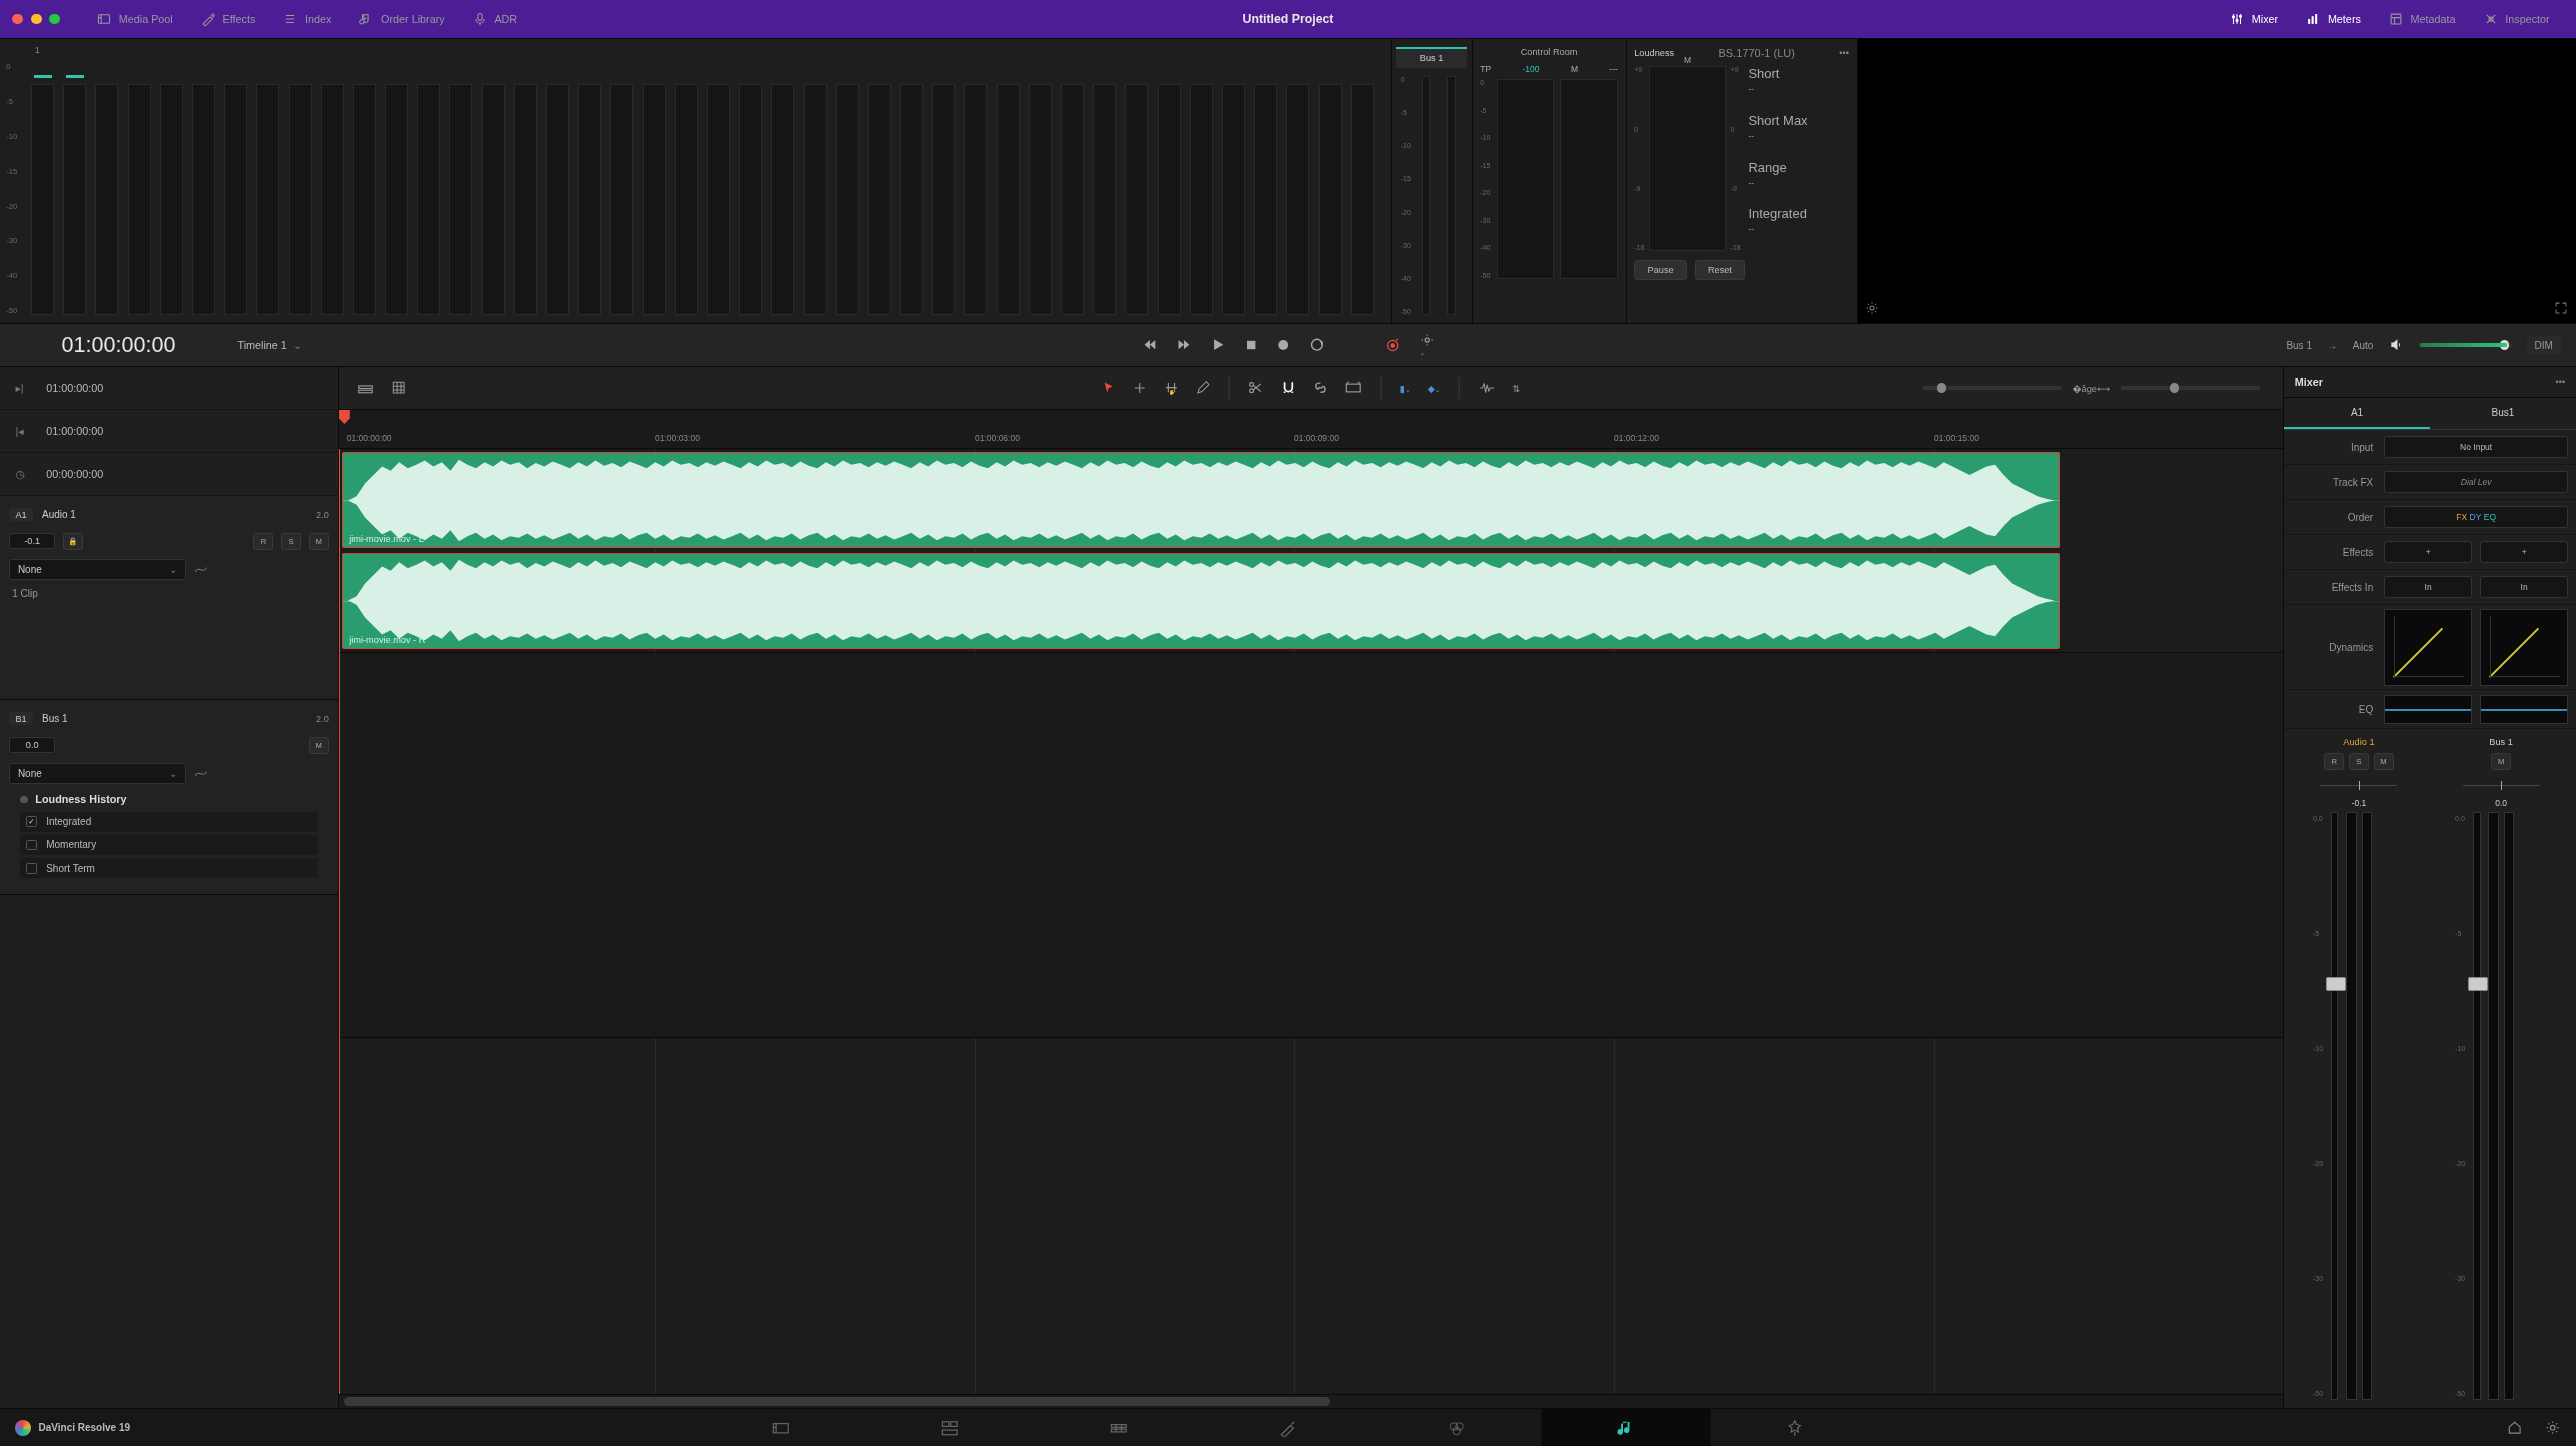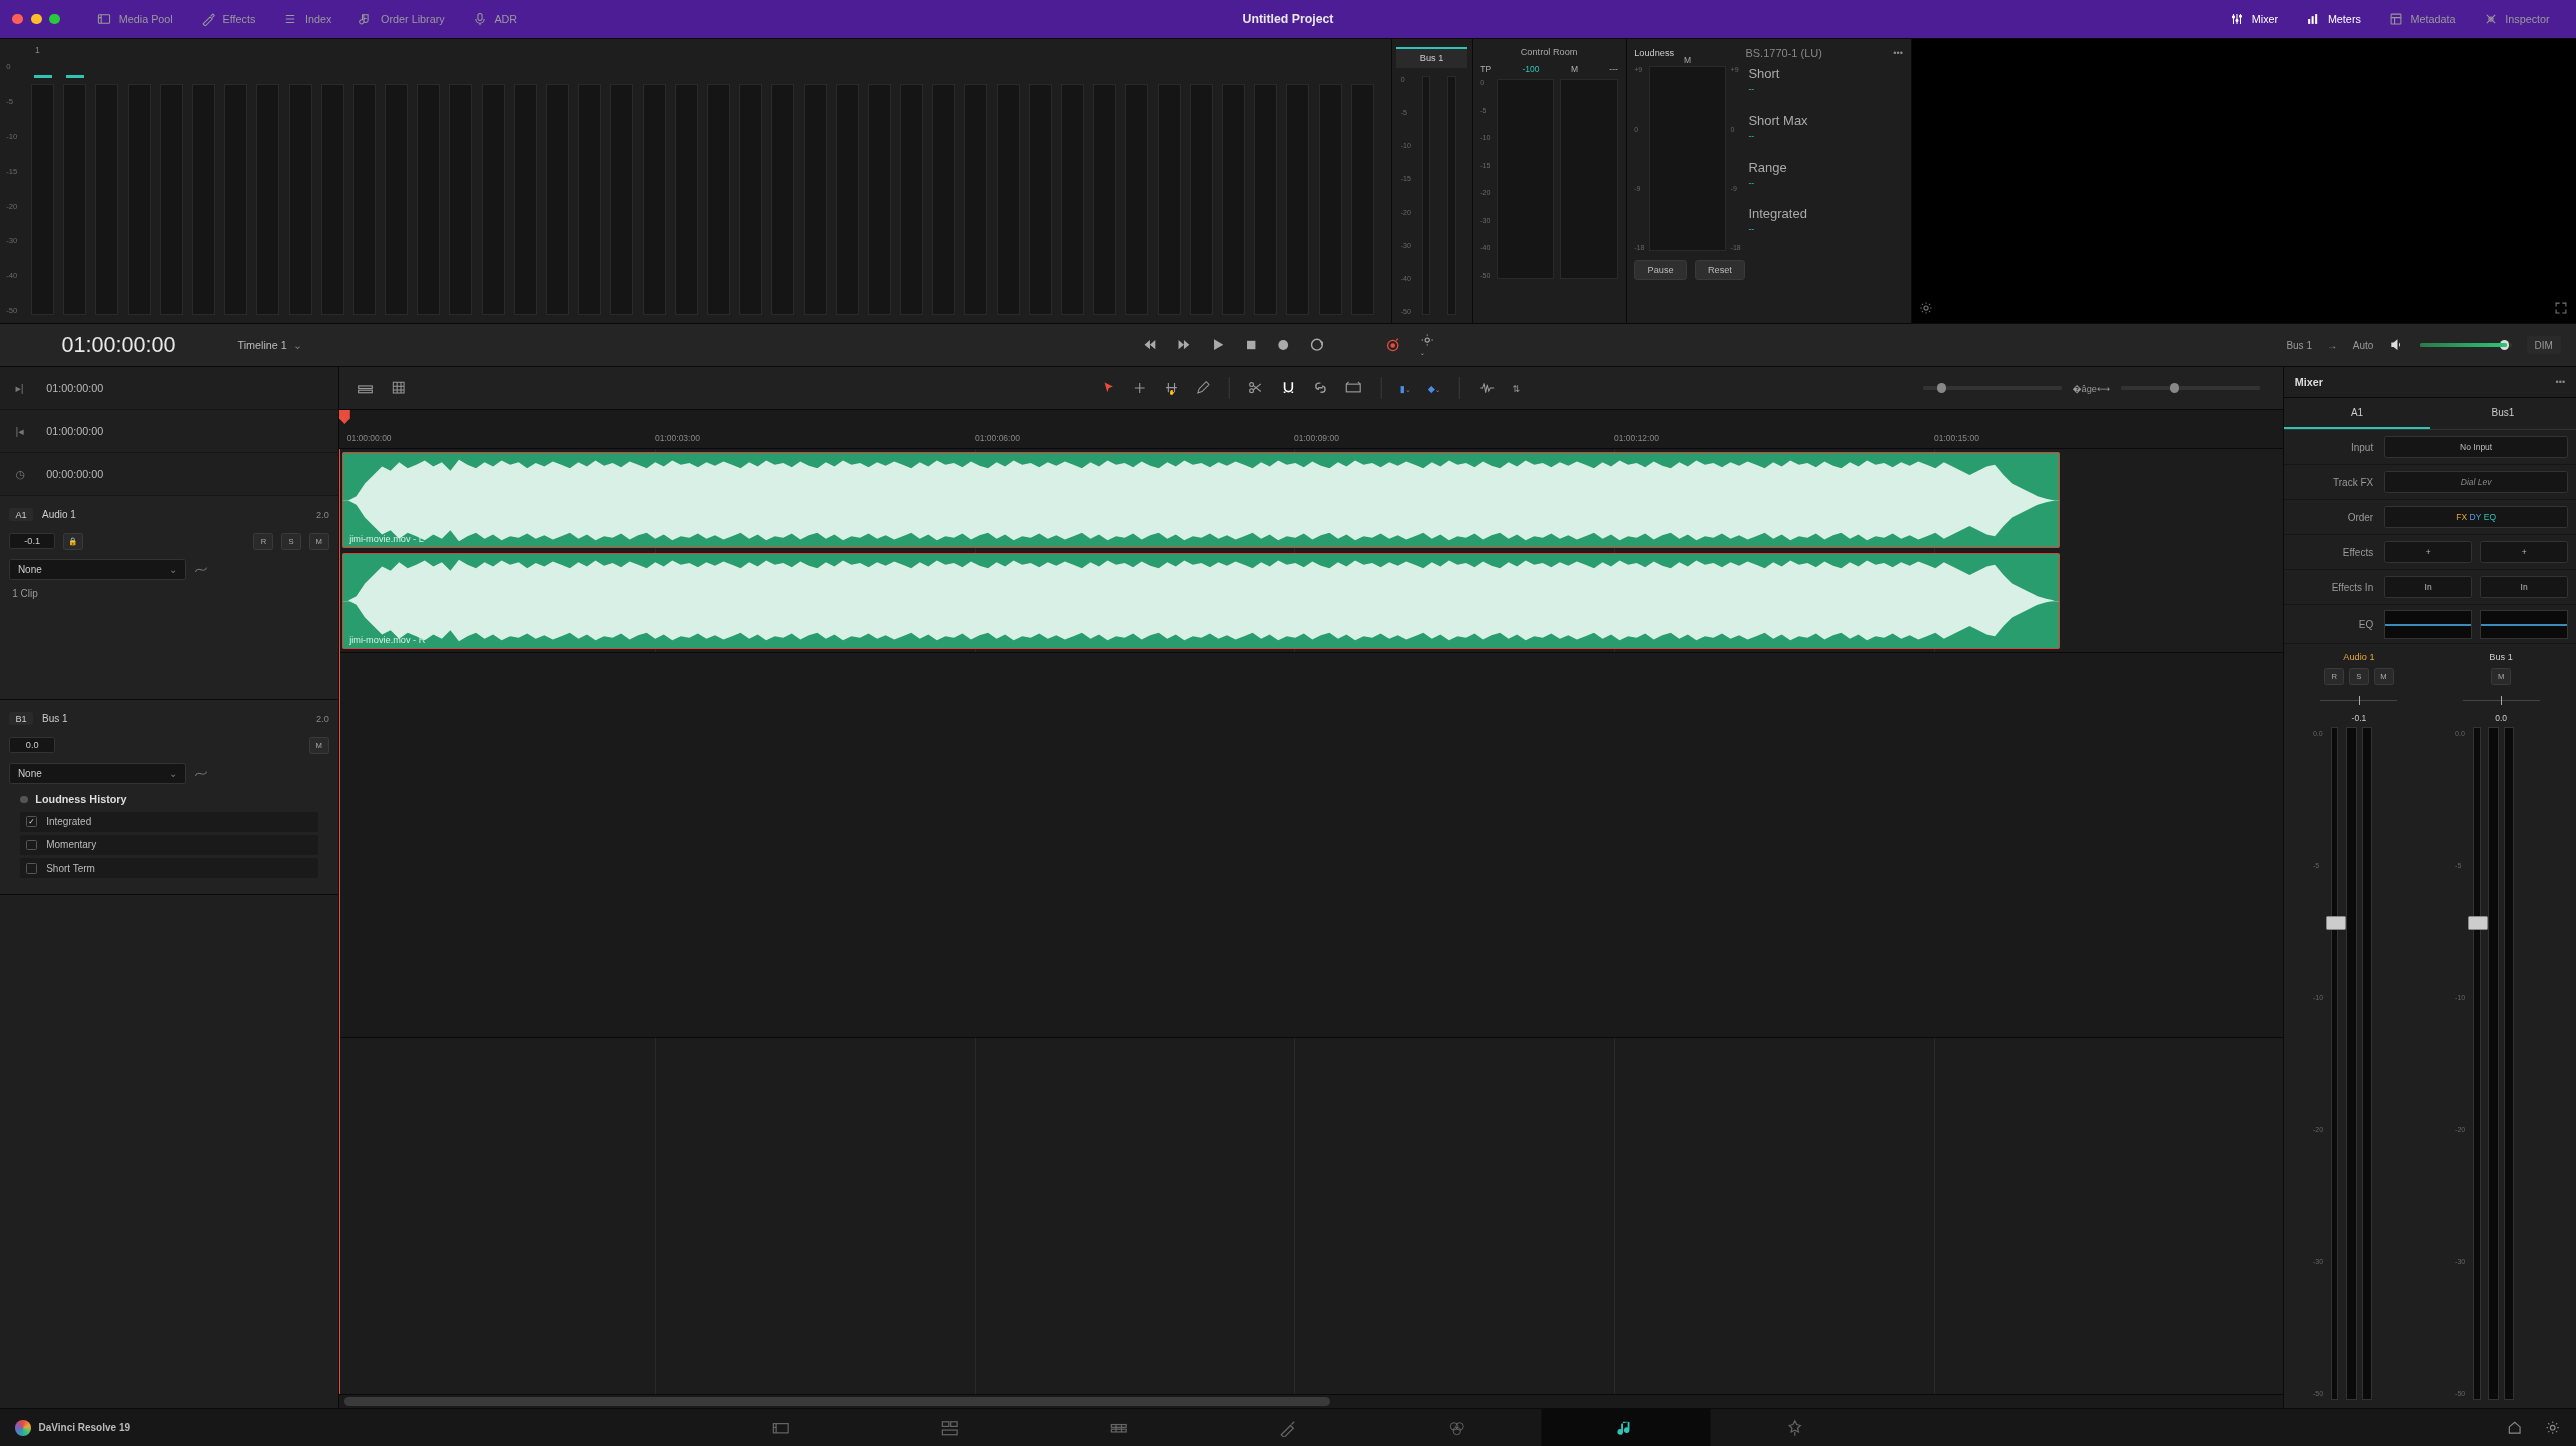--- a/index.html
+++ b/index.html
@@ -28,21 +28,21 @@
 
 .bus-panel { width:81px; background:#1e1e1e; border-left:0.8px solid #0a0a0a; padding:7.7px 4.6px; display:flex; flex-direction:column; }
 .bus-tab { background:#2a2a2a; border-top:2.3px solid #2ec5b6; text-align:center; padding:4.6px 3.1px; font-size:9.2px; color:#ccc; margin-bottom:7.7px;}
 .vstrip { flex:1; background:#151515; border:0.8px solid #2a2a2a; margin:0 6.2px; position:relative; }
 
 .cr-panel { width:154px; background:#1e1e1e; border-left:0.8px solid #0a0a0a; padding:7.7px; }
 .cr-title { color:#aaa; font-size:9.2px; margin-bottom:7.7px; text-align:center;}
 .cr-row { display:flex; justify-content:space-between; font-size:8.5px; margin-bottom:4.6px;}
 .cr-row .val { color:#2ec5b6; }
 
-.loud-panel { width:285px; background:#1e1e1e; border-left:0.8px solid #0a0a0a; padding:7.7px; display:flex; }
+.loud-panel { width:231px; background:#1e1e1e; border-left:0.8px solid #0a0a0a; padding:7.7px; display:flex; }
 .loud-left { flex:1; }
 .loud-hdr { display:flex; justify-content:space-between; align-items:center; font-size:9.2px; color:#ccc; margin-bottom:7.7px;}
 .loud-std { color:#888; font-size:11px;}
 .loud-dots { color:#888; cursor:pointer; }
 .loud-body { display:flex; gap:7.7px; }
 .loud-meter { width:77px; height:185px; background:#151515; border:0.8px solid #2a2a2a; position:relative;}
 .loud-vals { flex:1; }
 .loud-v { margin-bottom:18.5px; }
 .loud-v .lbl { font-size:13px; color:#aaa; }
 .loud-v .v { font-size:8.5px; color:#2ec5b6; margin-top:3.1px;}
@@ -746,20 +746,31 @@
               <div class="mcell">+</div>
             </div>
           </div>
         <div class="mrow">
             <div class="ml">Effects In</div>
             <div class="mc">
               <div class="mcell">In</div>
               <div class="mcell">In</div>
             </div>
           </div>
+        <div class="mrow" style="height:85px;">
+            <div class="ml">Dynamics</div>
+            <div class="mc">
+              <div class="dyn-box">
+                <div class="dyn-line"></div>
+              </div>
+              <div class="dyn-box">
+                <div class="dyn-line"></div>
+              </div>
+            </div>
+          </div>
         <div class="mrow" style="height:39px;">
             <div class="ml">EQ</div>
             <div class="mc">
               <div class="eq-box"></div>
               <div class="eq-box"></div>
             </div>
           </div>
       </div>
       <div class="mix-strips">
         <div class="mstrip2">

